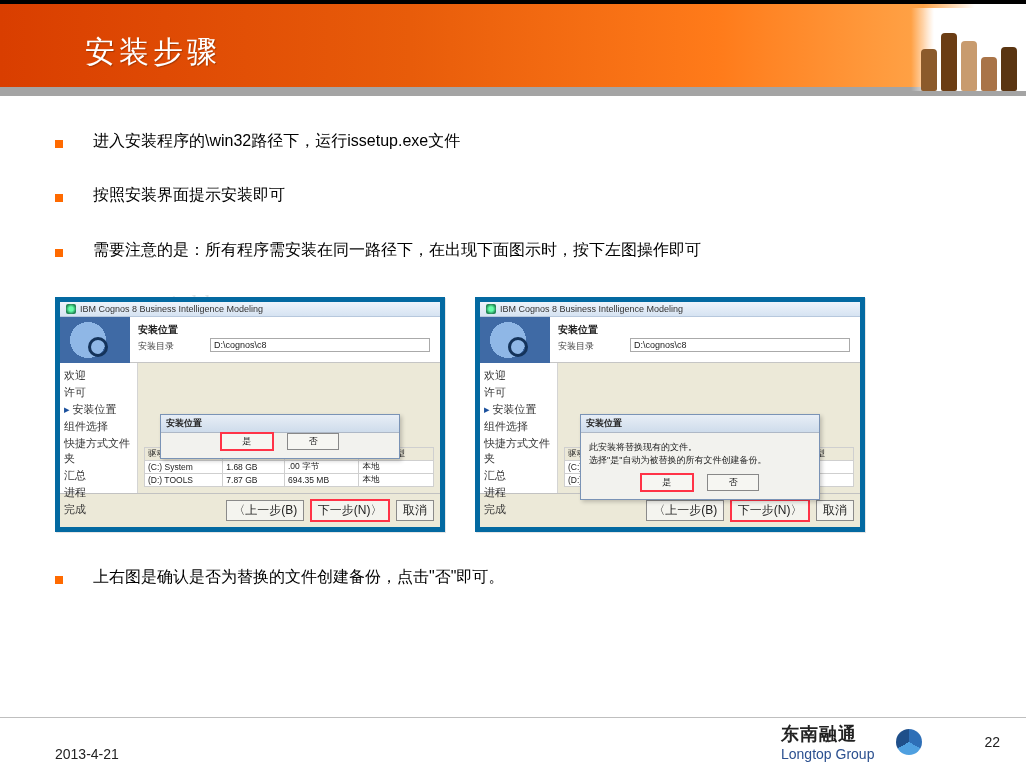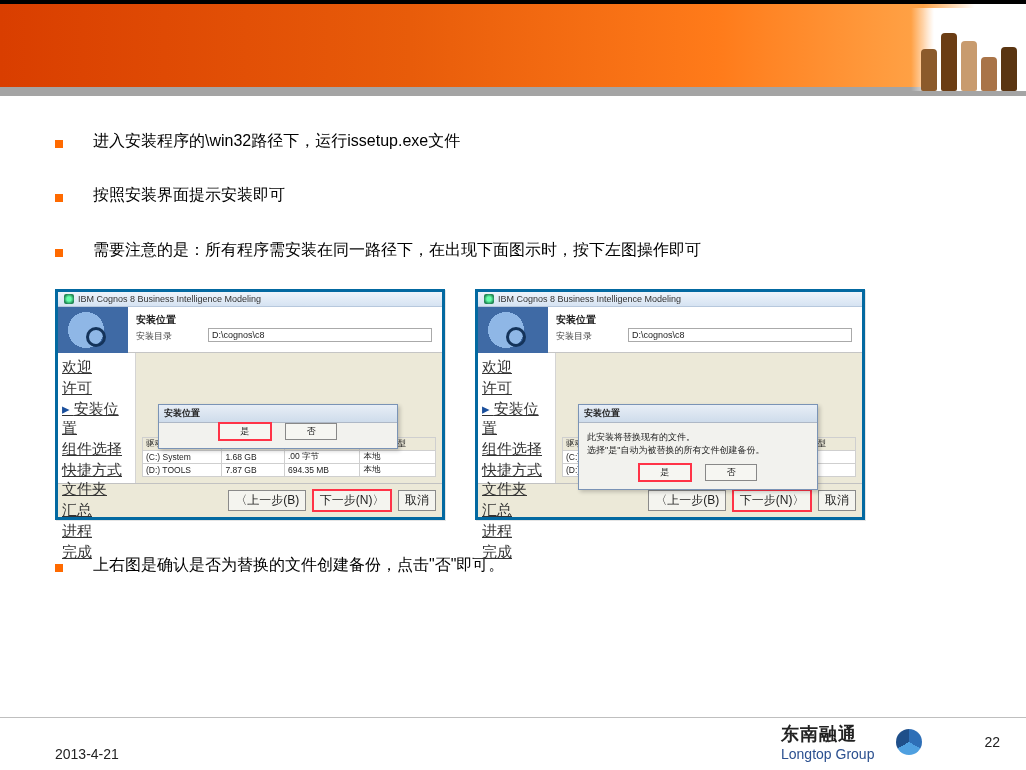--- a/index.html
+++ b/index.html
@@ -77,26 +77,27 @@
     letter-spacing: 1px;
   }
 
   .screens {
     display: flex;
     gap: 30px;
     margin: 6px 0 30px 0;
   }
   .win {
     width: 390px;
-    border: 3px solid #0369a1;
+    border: 5px solid #0369a1;
     background: #f0f0f0;
     font-size: 9px;
     color: #222;
     box-shadow: 1px 1px 0 rgba(0,0,0,.1);
     position: relative;
+    margin-top: 8px;
   }
   .win-title {
     background: linear-gradient(#eef4fb,#d6e3f2);
     padding: 2px 6px;
     border-bottom: 1px solid #b7c8dd;
     display: flex; align-items: center; gap: 4px;
     font-size: 9px; color: #333;
   }
   .win-title::before {
     content: ""; width: 10px; height: 10px;
@@ -119,21 +120,21 @@
     border:3px solid #14335a; border-radius:50%; background:transparent;
   }
   .banner-labels { padding: 6px 8px; }
   .banner-h { font-weight: bold; font-size: 10px; margin-bottom: 3px; }
   .banner-s { font-size: 9px; color: #444; }
   .win-body { display: flex; height: 130px; }
   .side {
     width: 78px; background: #fff; border-right: 1px solid #d4d4d4;
     padding: 4px 2px;
   }
-  .side div { font-size: 15px; padding: 1px 2px; color: #333; text-decoration: underline; }
+  .side div { font-size: 11px; padding: 1px 2px; color: #333; }
   .side .cur::before { content:"▸ "; color:#1a4f9c; }
   .main {
     flex: 1; background: #ece9d8; padding: 6px;
     display:flex; flex-direction:column; justify-content:flex-end;
   }
   .pathbox{
     background:#fff;border:1px solid #aaa;padding:1px 3px;font-size:9px;
     position:absolute; top:36px; left:150px; right:10px;
   }
 
@@ -195,20 +196,21 @@
     background: conic-gradient(#2e6fb7 0 120deg,#4fa0e0 120deg 240deg,#1f4f8a 240deg 360deg);
   }
   .page-num { margin-left: 40px; }
 </style>
 </head>
 <body>
 
 <div class="header">
   <div class="header-top"></div>
   <div class="header-band">
+    <div class="header-title">安装步骤</div>
     <div class="header-chess">
       <div class="piece p1"></div>
         <div class="piece p2"></div>
         <div class="piece p3"></div>
       <div class="piece p4"></div>
         <div class="piece p5"></div>
     </div>
   </div>
   <div class="header-line"></div>
 </div>

